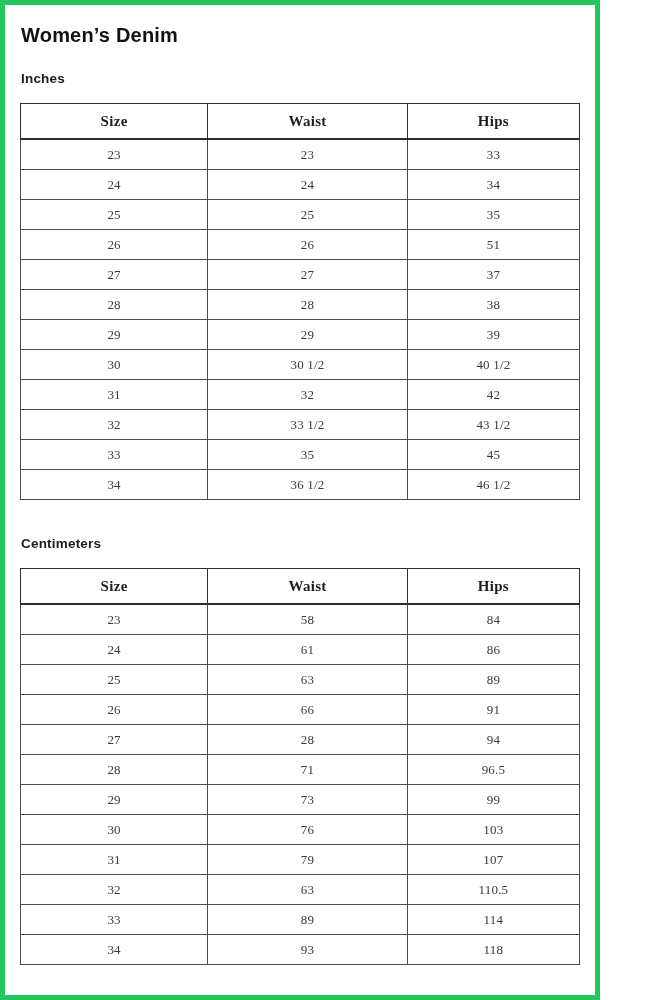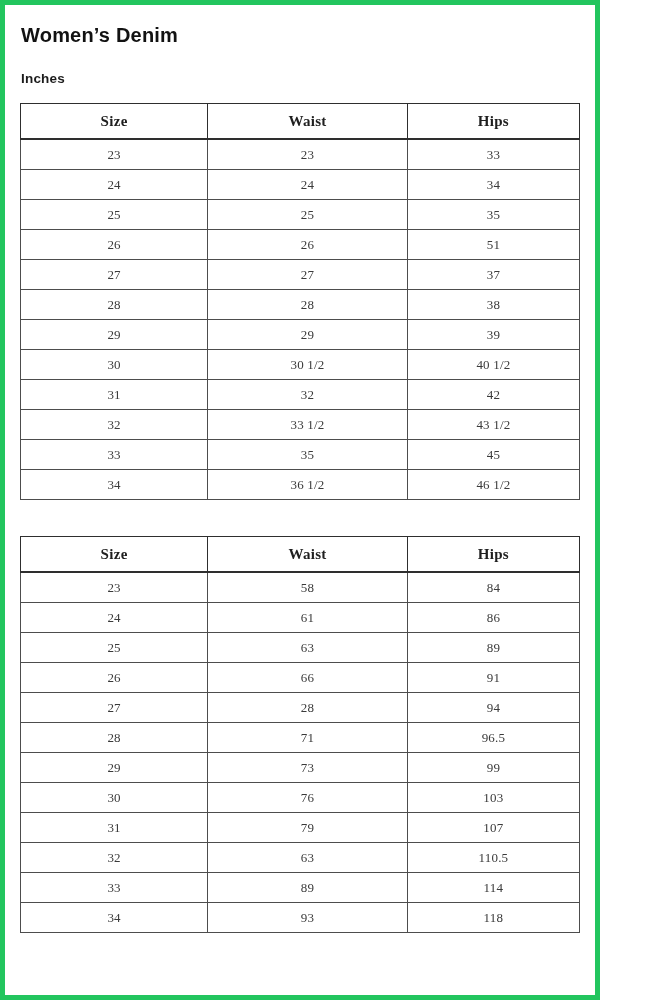--- a/index.html
+++ b/index.html
@@ -149,20 +149,21 @@
             <tr>
               <td>34</td>
               <td>36 1/2</td>
               <td>46 1/2</td>
             </tr>
           </tbody>
     </table>
   </section>
 
   <section class="size-section">
+    <h2 class="unit-label">Centimeters</h2>
     <table class="size-table">
       <colgroup>
         <col class="c1">
             <col class="c2">
             <col class="c3">
       </colgroup>
       <thead>
         <tr>
               <th>Size</th>
               <th>Waist</th>

